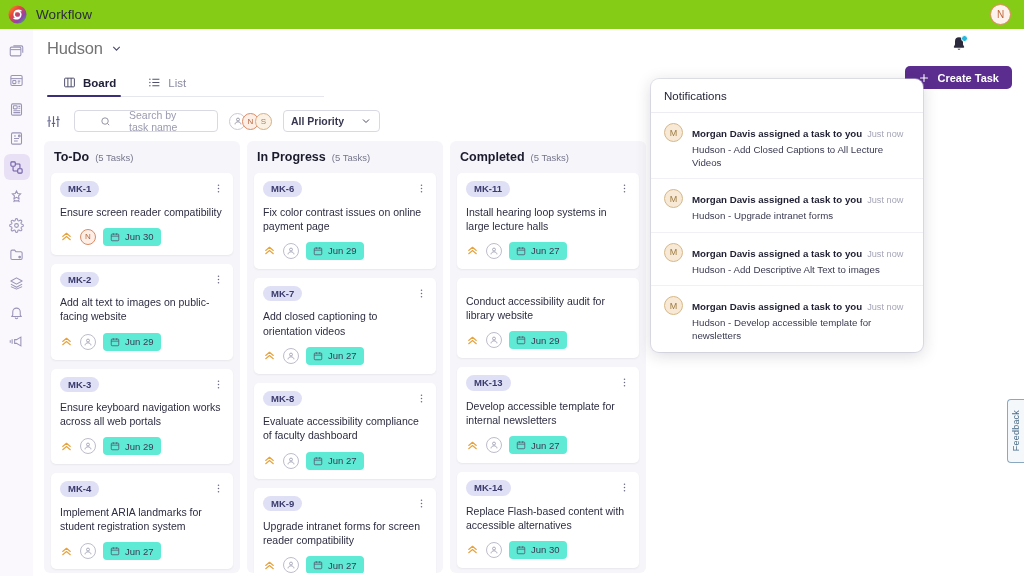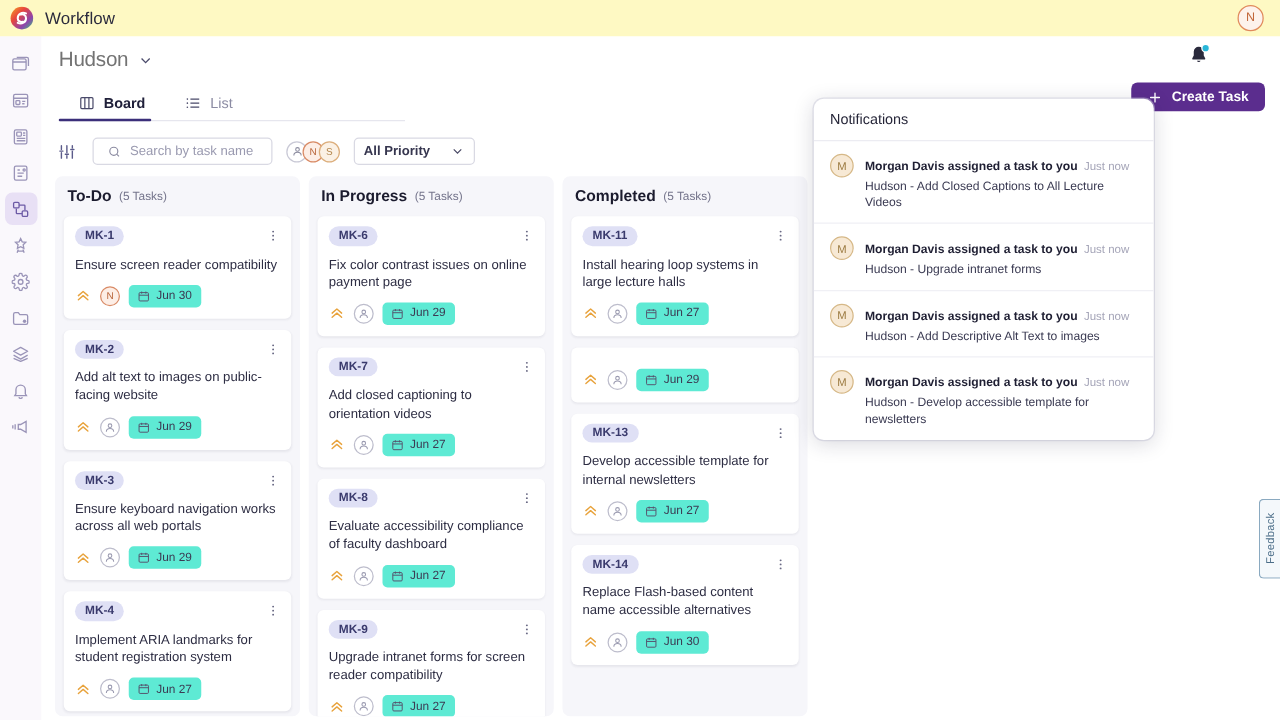--- a/index.html
+++ b/index.html
@@ -7,21 +7,21 @@
     width: 1024px; height: 576px;
     font-family: "Liberation Sans", sans-serif;
     background: #ffffff;
     overflow: hidden;
   }
   #app { position: relative; width: 1024px; height: 576px; overflow: hidden; background:#fff; }
 
   
   .topbar {
     position: absolute; top: 0; left: 0; width: 1024px; height: 29px;
-    background: #fef9c3; display: flex; align-items: center; z-index: 40;
+    background: #84cc16; display: flex; align-items: center; z-index: 40;
   }
   .brand { display: flex; align-items: center; gap: 9px; padding-left: 8px; width: 420px; height:29px;}
   .logo-spiral { width: 19px; height: 19px; flex: 0 0 auto; }
   .brand-name { font-size: 13.5px; color: #2b2b3d; font-weight: 400; letter-spacing: .1px; }
   .topbar-tint { position:absolute; left:420px; top:0; width:604px; height:29px;
      background:linear-gradient(90deg,#fbf9fc 0%, #f7f3f9 60%, #f4eef7 100%); }
   .avatar-top {
     position: absolute; right: 13px; top: 4px;
     width: 21px; height: 21px; border-radius: 50%;
     background: #fdf2ec; border: 1px solid #e08a5c;
@@ -66,21 +66,21 @@
   .tab-underline {
     position: absolute; left: 0; bottom: 0; width: 74px; height: 2px;
     background: #3b2f7a; border-radius: 2px;
   }
 
   
   .filter-row { display: flex; align-items: center; gap: 11px; padding: 13px 0 0 11px; }
   .filter-ico { color: #5b5b8a; display:flex; padding: 0 2px; }
   .search-box {
     width: 144px; height: 22px; border: 1px solid #d9d9e3; border-radius: 4px;
-    display: flex; align-items: center; gap: 7px; padding: 0 11px; background: #fff;
+    display: flex; align-items: center; gap: 18px; padding: 0 25px; background: #fff;
   }
   .search-box .ph { font-size: 10.5px; color: #9a9ab0; }
   .av-group { display: flex; align-items: center; }
   .av {
     width: 17px; height: 17px; border-radius: 50%;
     display: flex; align-items: center; justify-content: center;
     font-size: 8px; border: 1px solid #c9c9d6; background:#fff; color: #8a8a9e;
     margin-left: -4px;
   }
   .av:first-child { margin-left: 0; }
@@ -682,20 +682,21 @@
                   <svg width="10" height="10" viewBox="0 0 24 24" fill="none" stroke="currentColor" stroke-width="1.9">
                     <rect x="3" y="5" width="18" height="16" rx="2"></rect>
                     <path d="M3 10h18M8 3v4M16 3v4"></path>
                   </svg>
                 </span>
                 <span>Jun 27</span>
               </span>
             </div>
           </div>
           <div class="card">
+            <div class="card-title">Conduct accessibility audit for library website</div>
             <div class="card-foot">
               <span class="prio-ico">
                 <svg width="13" height="13" viewBox="0 0 24 24" fill="none" stroke="currentColor" stroke-width="2.1" stroke-linecap="round" stroke-linejoin="round">
                   <path d="M5 12l7-6 7 6"></path>
                   <path d="M5 18l7-6 7 6"></path>
                 </svg>
               </span>
               <span class="assignee">
                 <svg width="10" height="10" viewBox="0 0 24 24" fill="none" stroke="currentColor" stroke-width="2">
                   <circle cx="12" cy="8.5" r="3.5"></circle>
@@ -753,21 +754,21 @@
             <div class="card-top">
               <span class="tag">MK-14</span>
               <span class="kebab">
                 <svg width="11" height="11" viewBox="0 0 24 24" fill="currentColor">
                   <circle cx="12" cy="5" r="1.7"></circle>
                   <circle cx="12" cy="12" r="1.7"></circle>
                   <circle cx="12" cy="19" r="1.7"></circle>
                 </svg>
               </span>
             </div>
-            <div class="card-title">Replace Flash-based content name accessible alternatives</div>
+            <div class="card-title">Replace Flash-based content with accessible alternatives</div>
             <div class="card-foot">
               <span class="prio-ico">
                 <svg width="13" height="13" viewBox="0 0 24 24" fill="none" stroke="currentColor" stroke-width="2.1" stroke-linecap="round" stroke-linejoin="round">
                   <path d="M5 12l7-6 7 6"></path>
                   <path d="M5 18l7-6 7 6"></path>
                 </svg>
               </span>
               <span class="assignee">
                 <svg width="10" height="10" viewBox="0 0 24 24" fill="none" stroke="currentColor" stroke-width="2">
                   <circle cx="12" cy="8.5" r="3.5"></circle>

